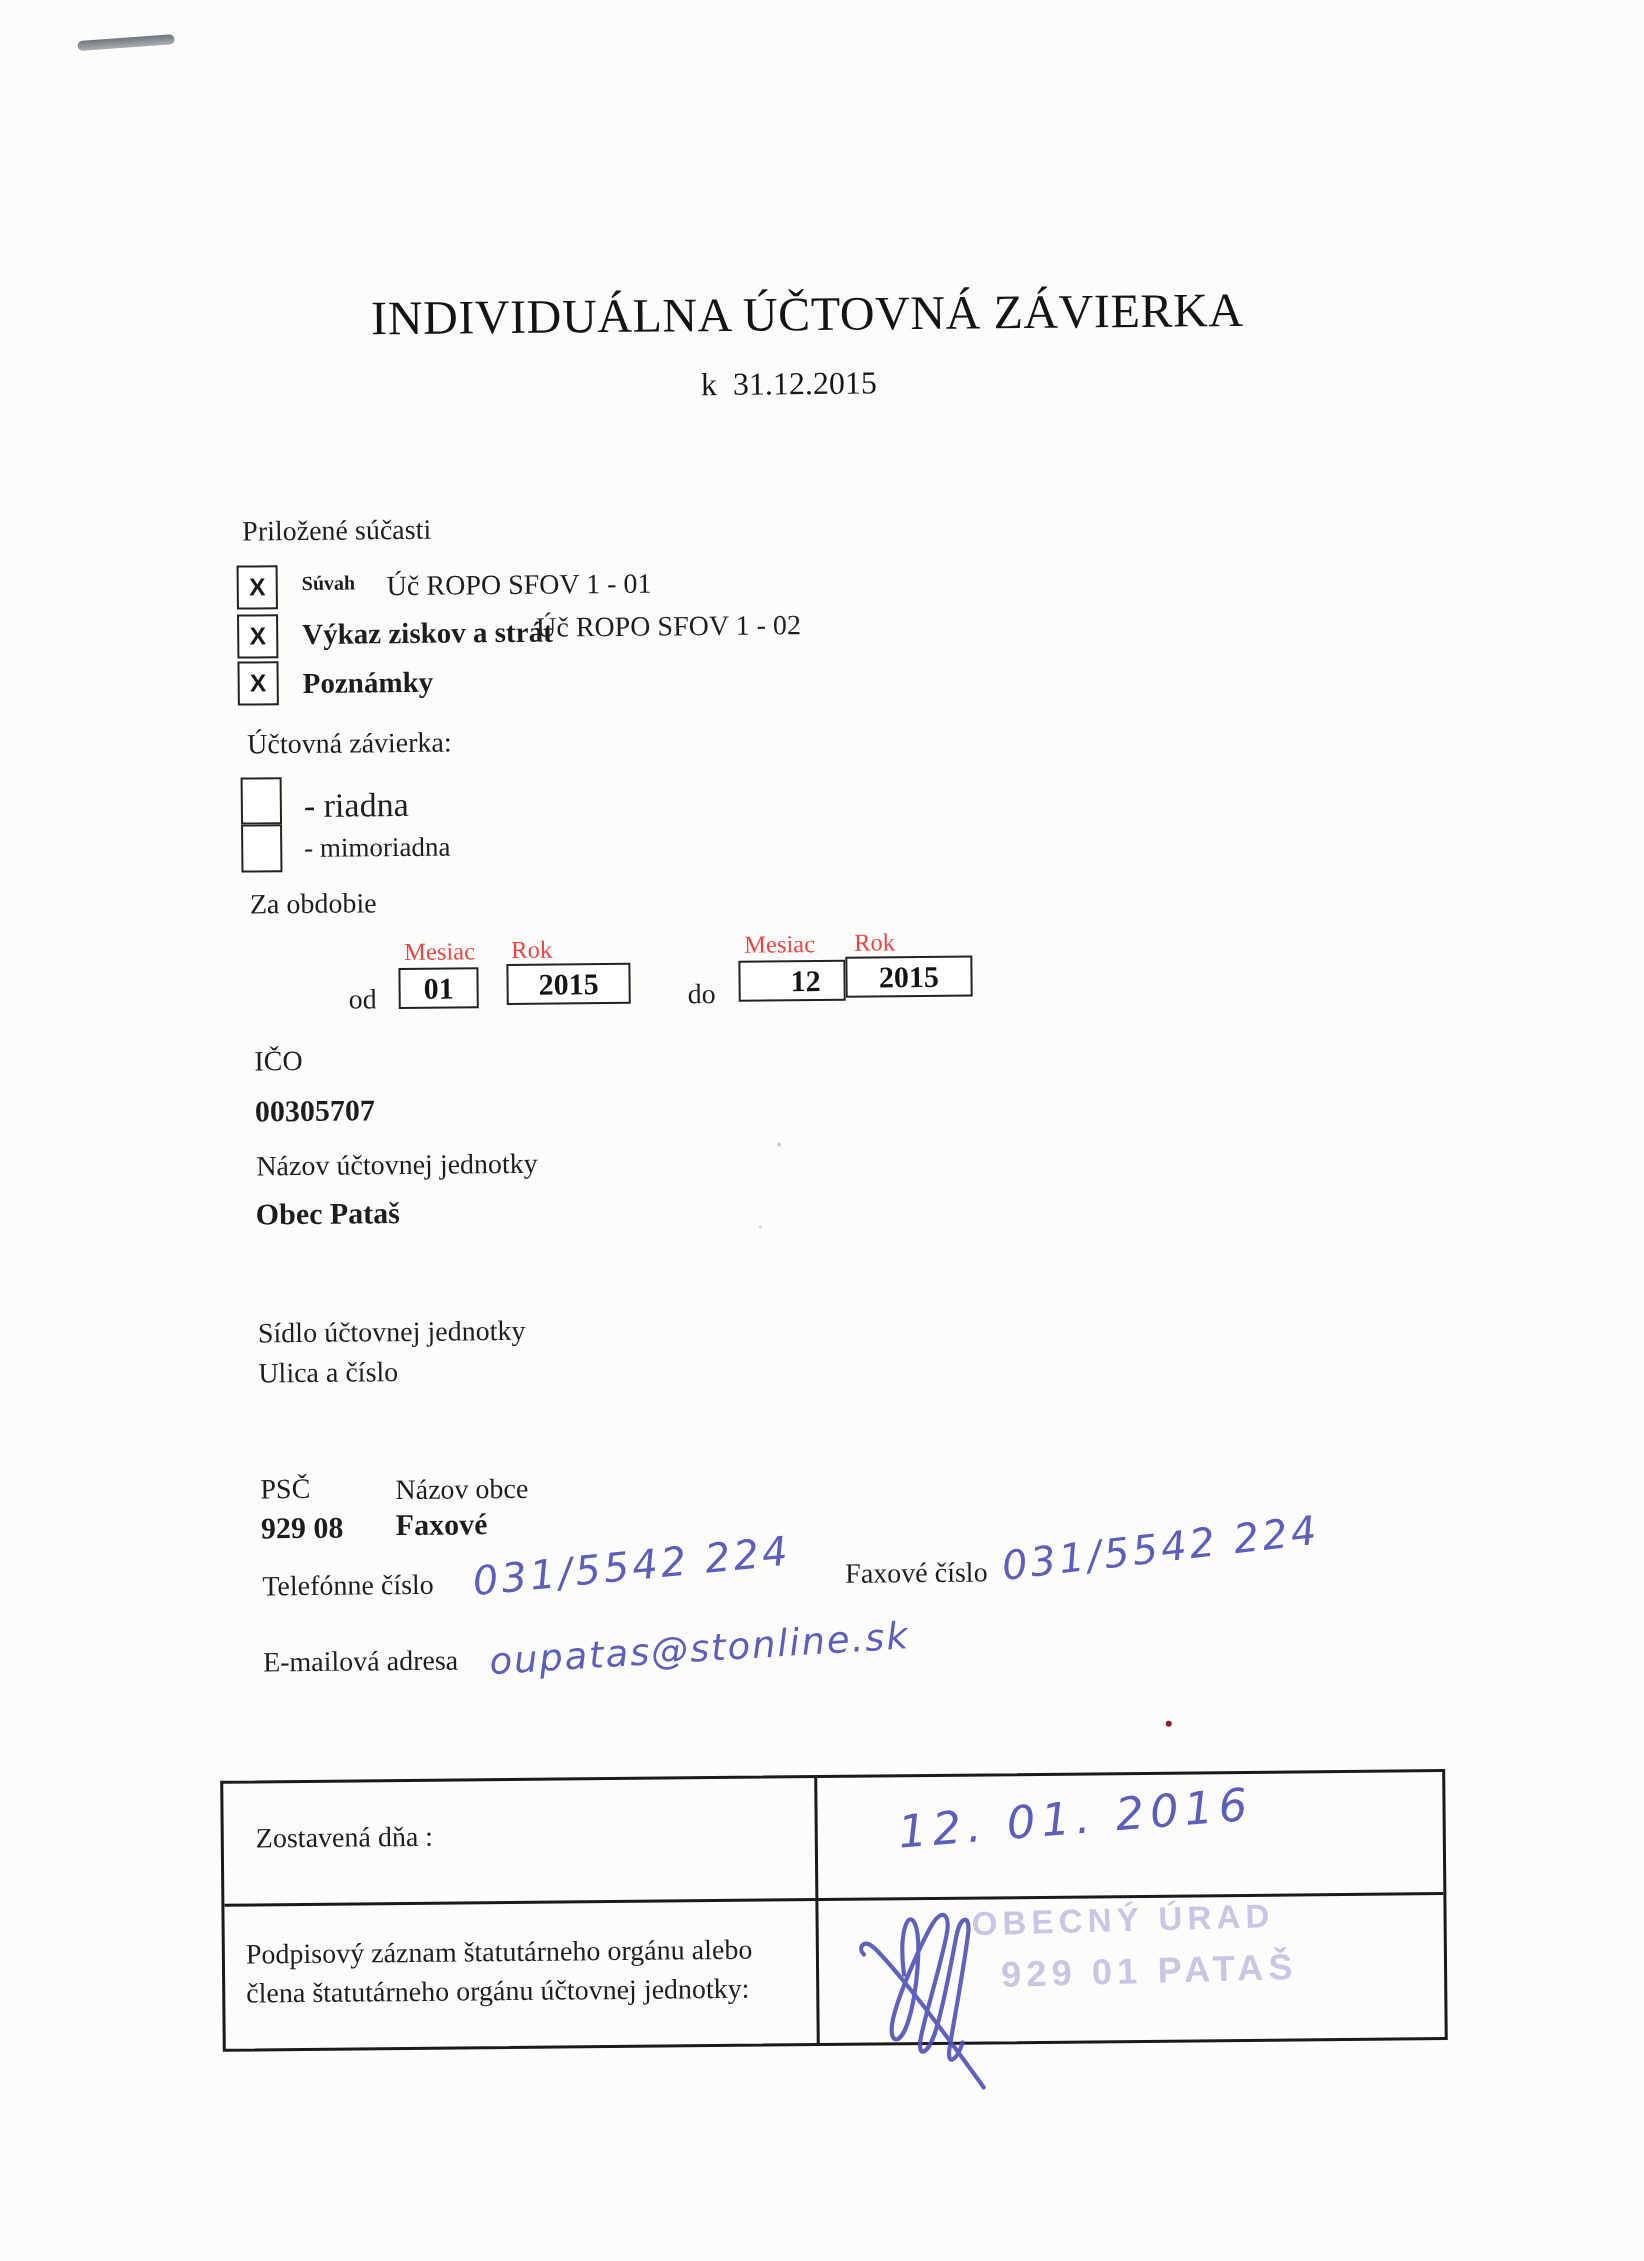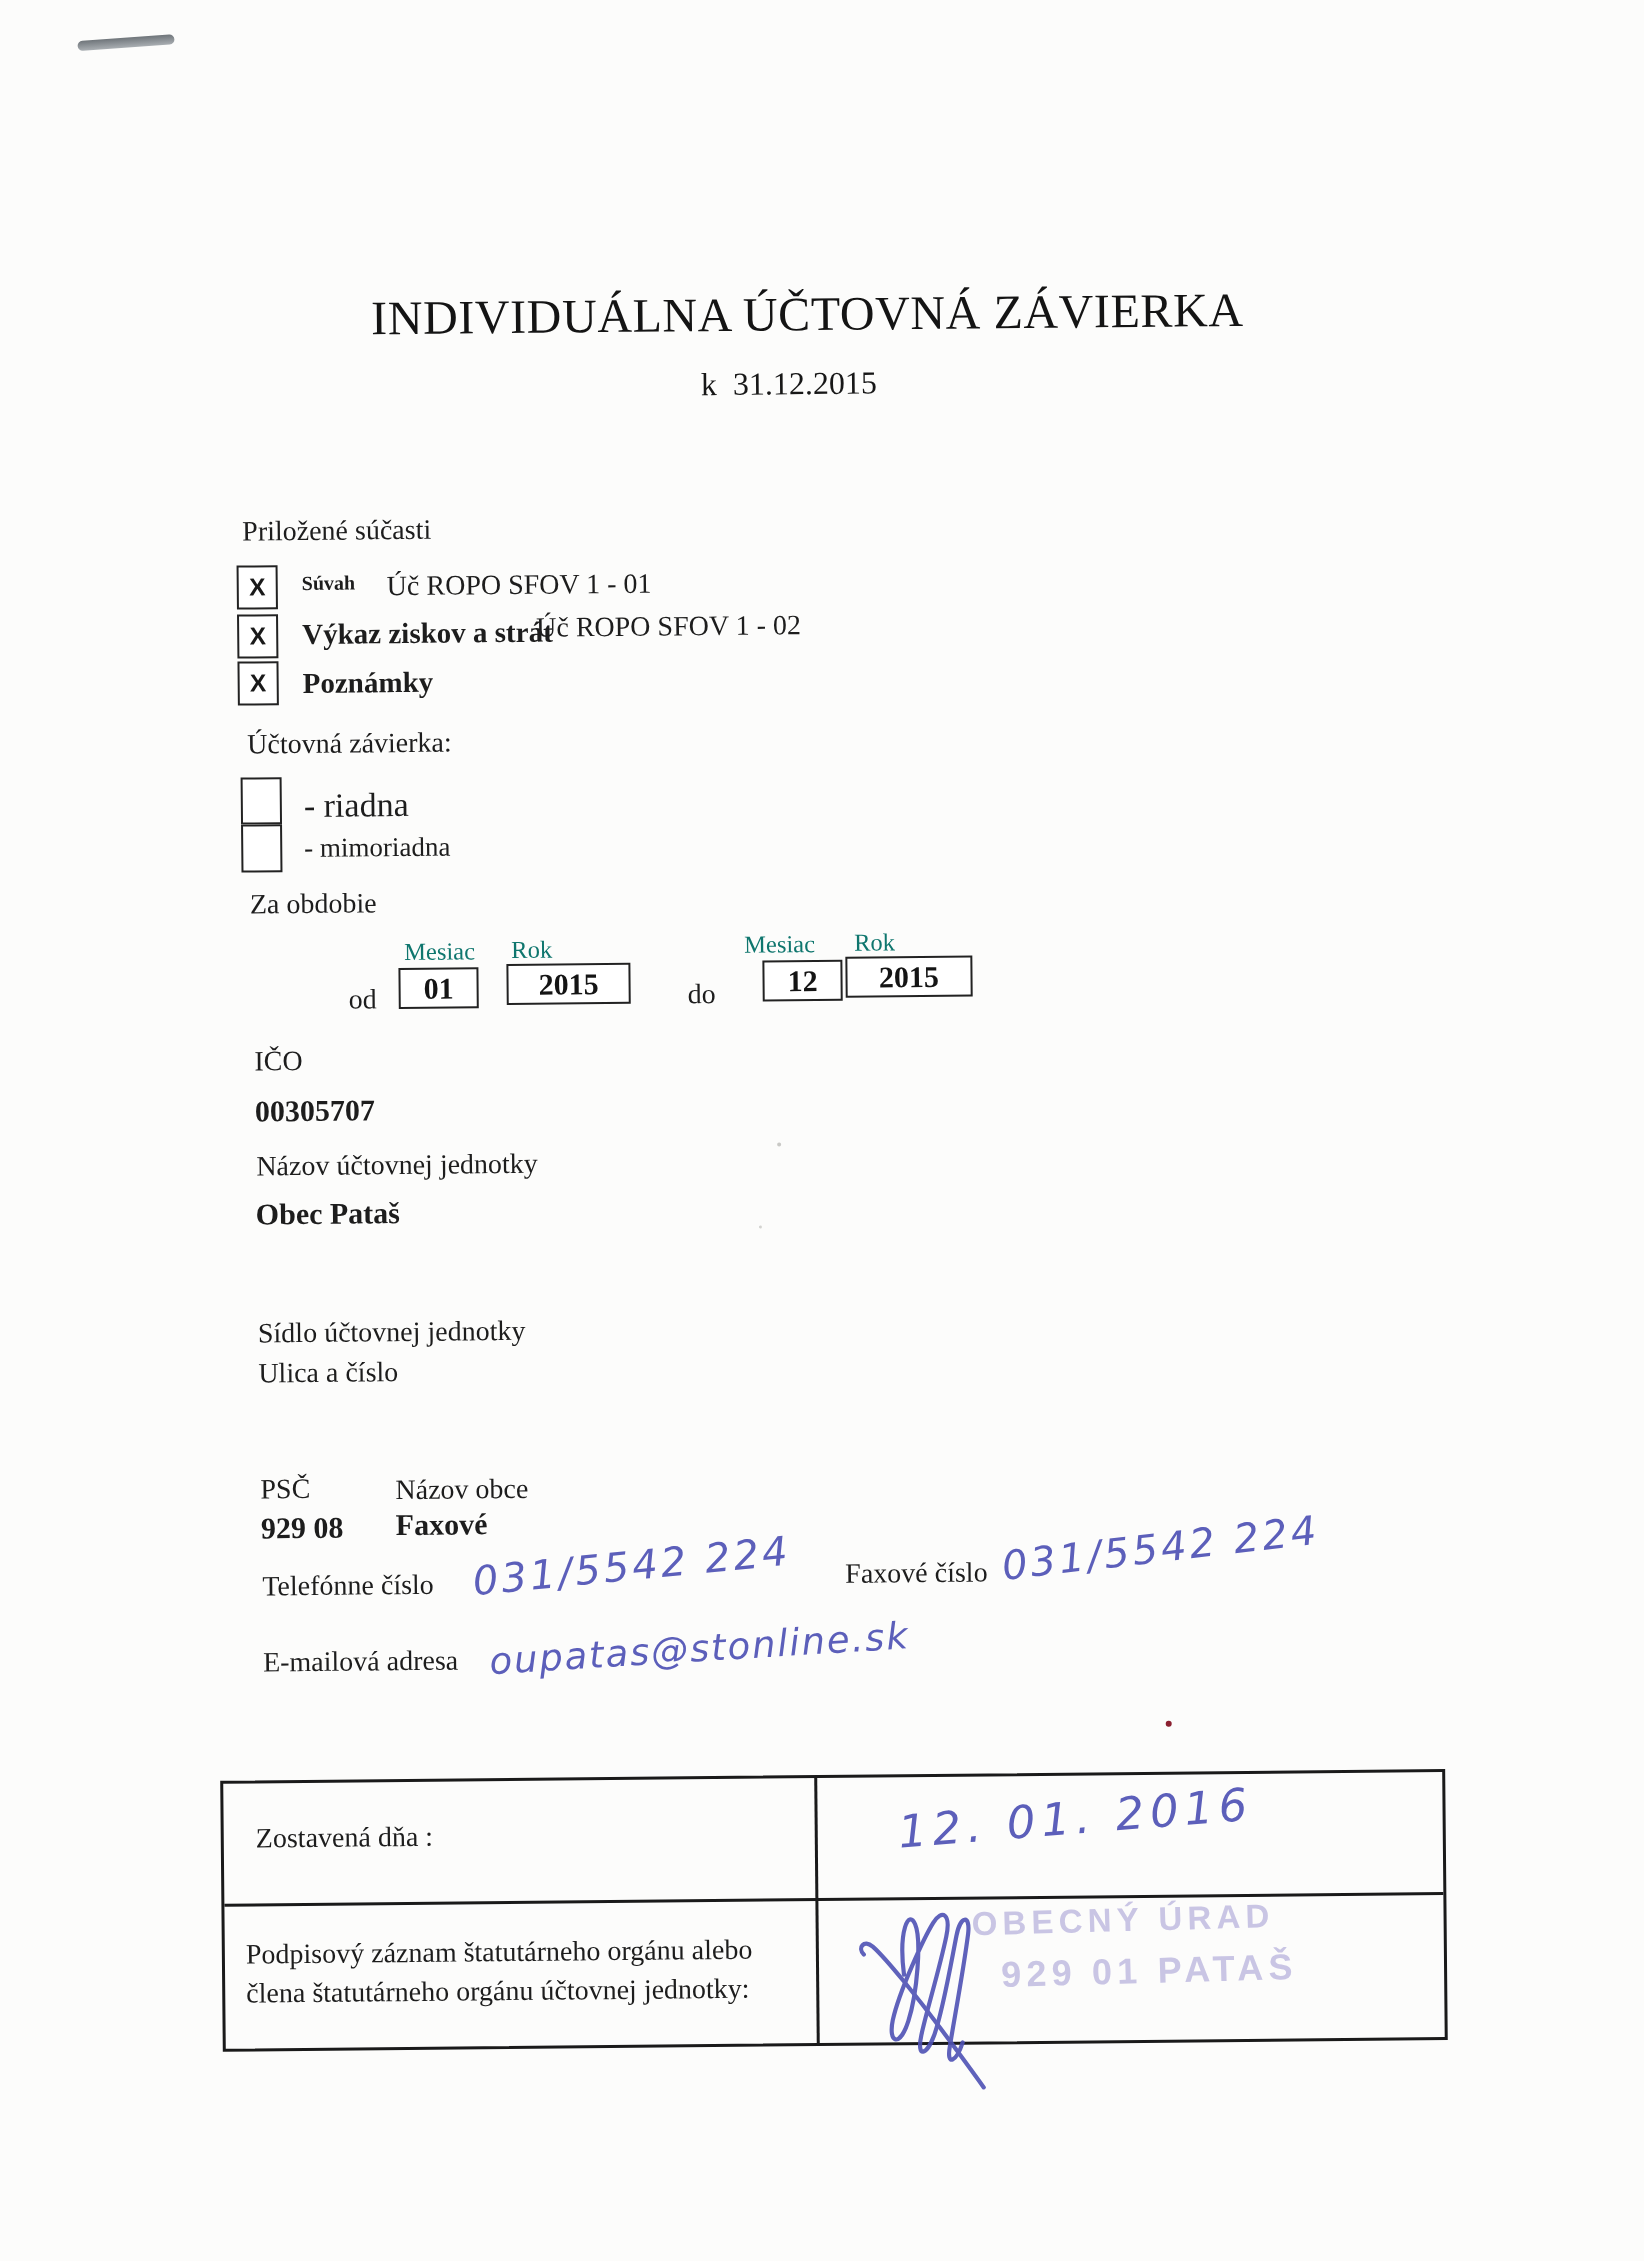--- a/index.html
+++ b/index.html
@@ -31,32 +31,32 @@
   #att1-code{left:392px;top:566px;}
   #att2-label{left:307px;top:613px;font-size:29px;}
   #att2-code{left:541px;top:609px;}
   #att3-label{left:307px;top:662px;font-size:29px;}
   #closing-heading{left:251px;top:723px;}
   #cb-riadna{left:244px;top:772px;height:43px;}
   #cb-mimo{left:244px;top:819px;height:44px;}
   #opt-riadna{left:307px;top:782px;font-size:34px;}
   #opt-mimo{left:307px;top:828px;font-size:27px;}
   #period-heading{left:252px;top:883px;}
-  .small-lbl{font-size:24.5px;color:#0f766e;white-space:nowrap;}
+  .small-lbl{font-size:24.5px;color:#ef4444;white-space:nowrap;}
   #mesiac1{left:406px;top:934px;}
   #rok1{left:513px;top:933px;}
   #mesiac2{left:746px;top:930px;}
   #rok2{left:856px;top:929px;}
   #od{left:350px;top:979px;font-size:28px;}
   #do{left:689px;top:977px;font-size:28px;text-align:right;}
   .vbox{border:2.6px solid #222;display:flex;align-items:center;justify-content:center;
         font-weight:700;font-size:30px;background:#fff;color:#141414;}
   #box-from-month{left:400px;top:964px;width:76px;height:37px;}
   #box-from-year{left:508px;top:961px;width:120px;height:37px;}
-  #box-to-month{left:764px;top:960px;width:76px;height:37px;}
+  #box-to-month{left:740px;top:960px;width:76px;height:37px;padding-left:27px;}
   #box-to-year{left:847px;top:957px;width:123px;height:37px;}
   #ico-label{left:255px;top:1040px;}
   #ico-value{left:255px;top:1089px;font-size:30px;}
   #entity-label{left:256px;top:1145px;}
   #entity-value{left:255px;top:1192px;font-size:30px;}
   #seat-heading{left:256px;top:1312px;}
   #street-label{left:256px;top:1352px;}
   #psc-label{left:257px;top:1468px;}
   #town-label{left:392px;top:1470px;}
   #psc-value{left:257px;top:1506px;font-size:30px;}

